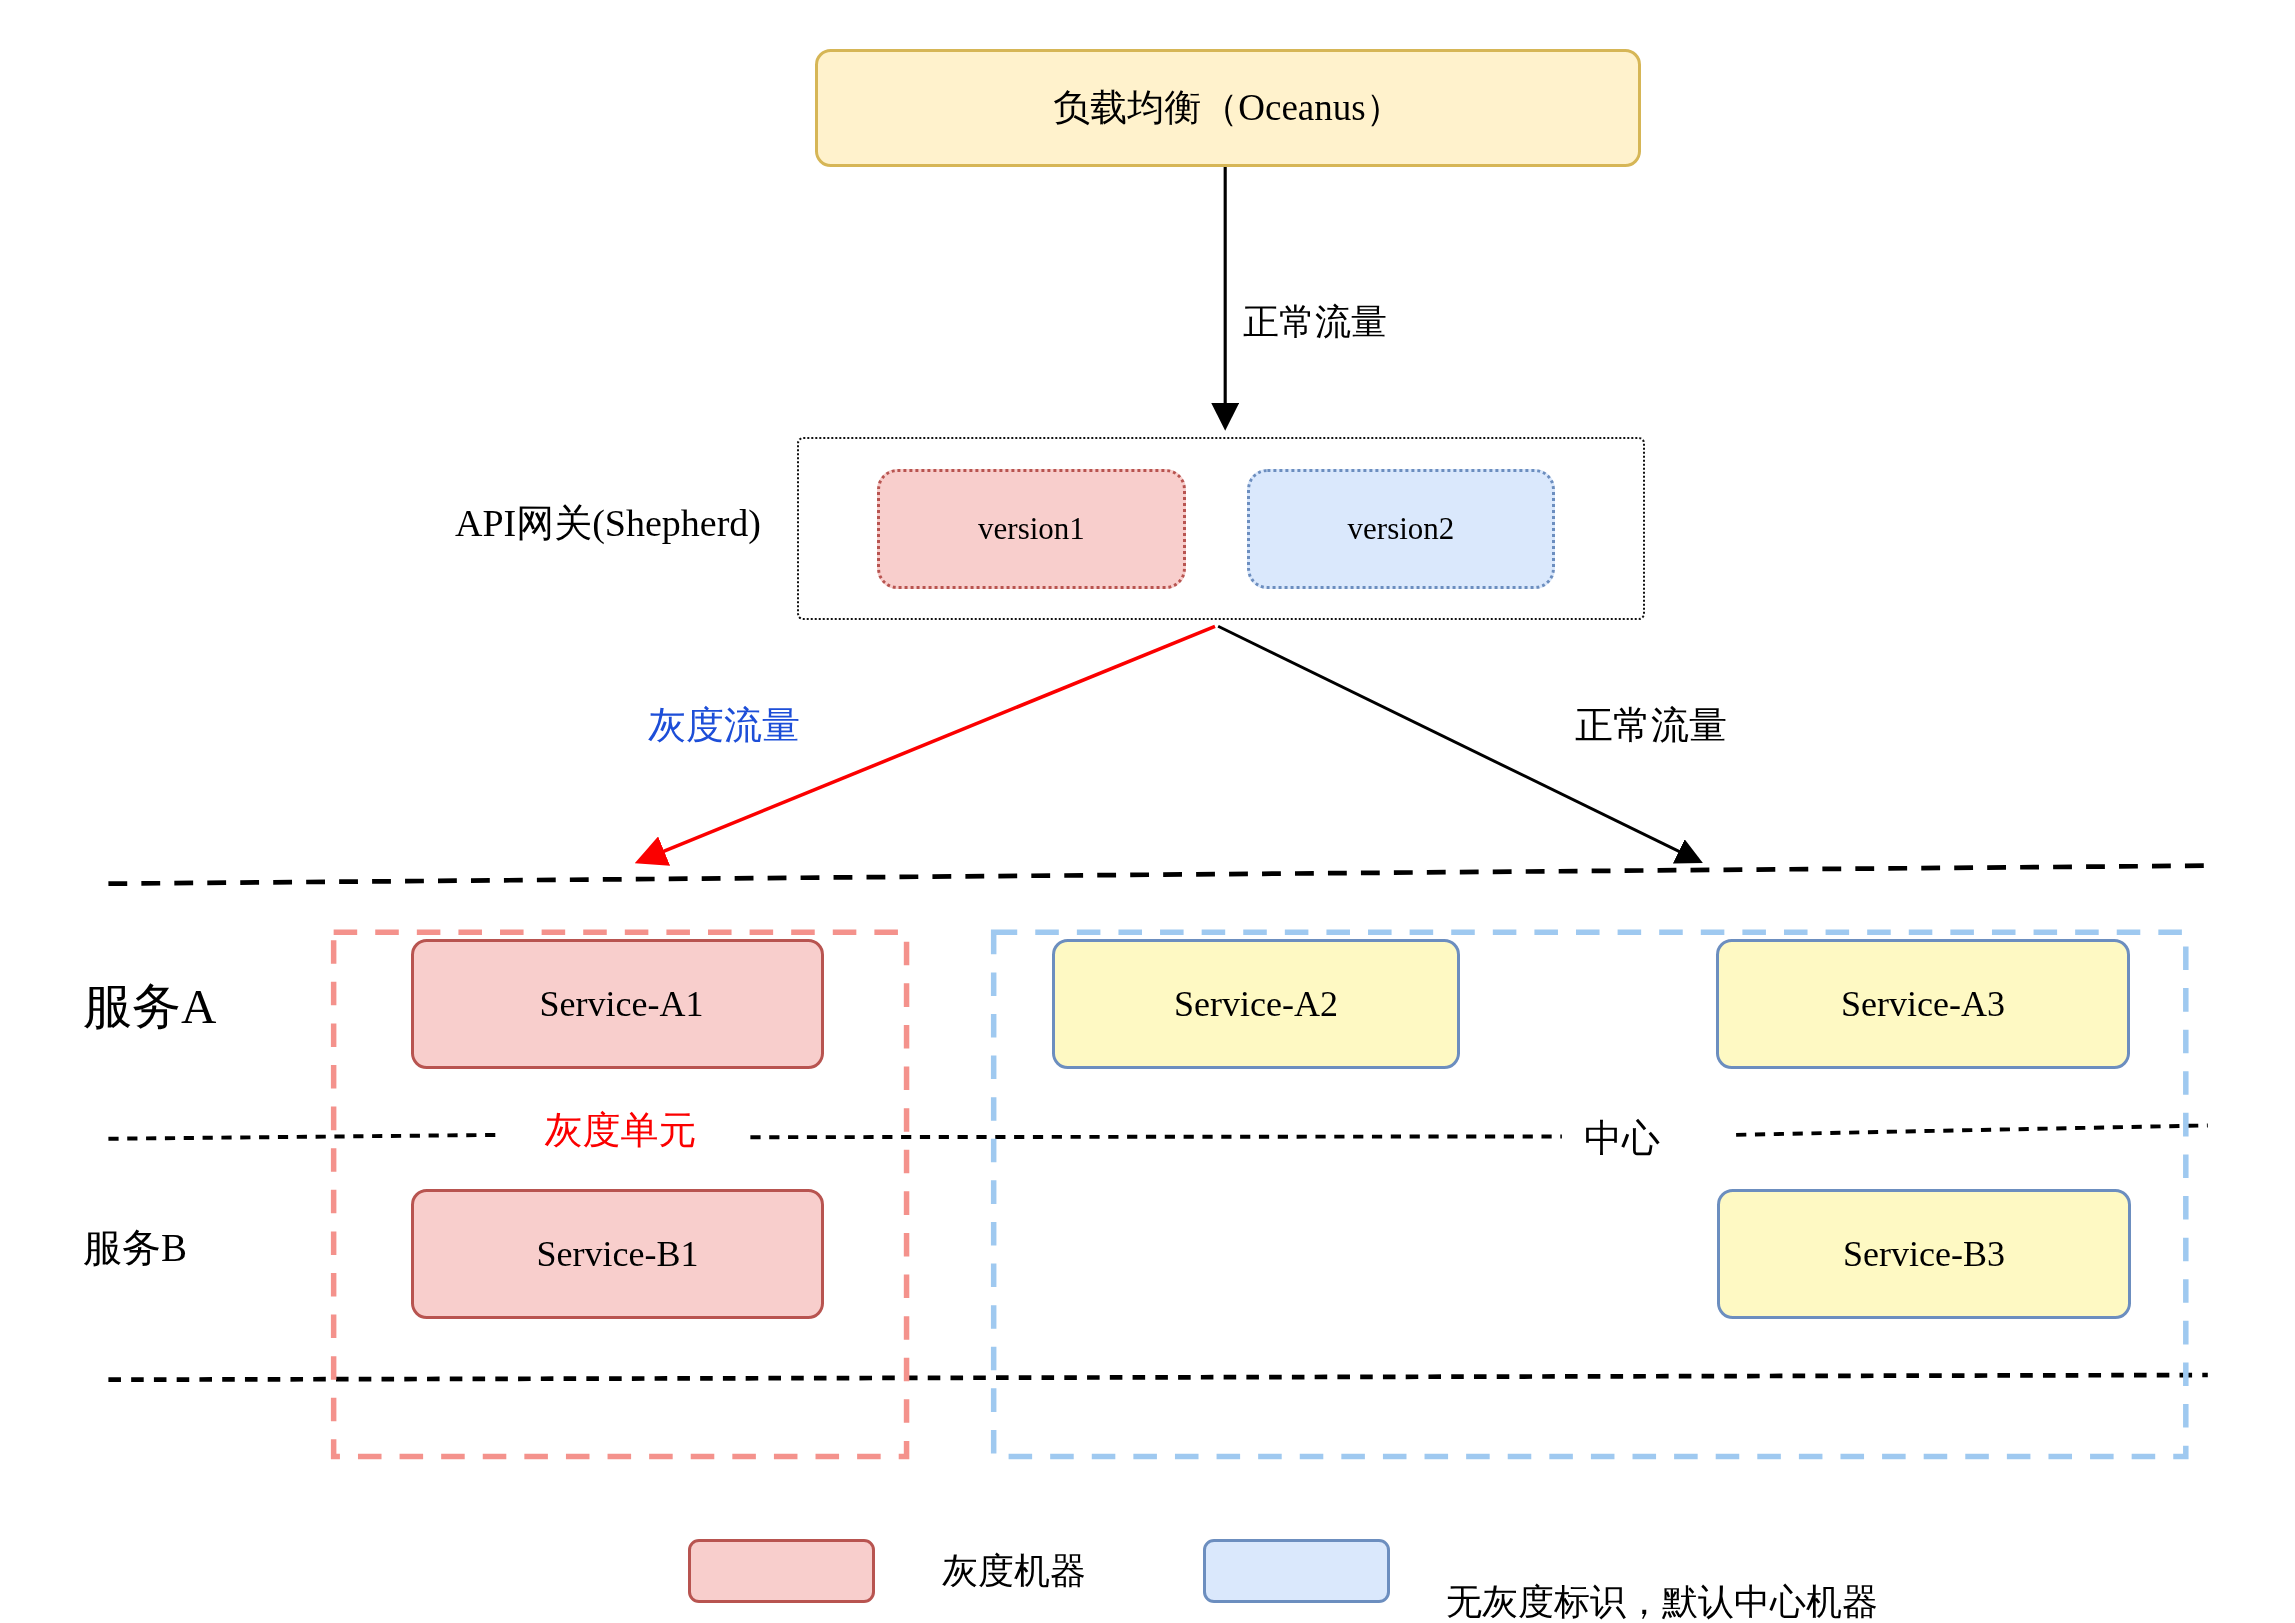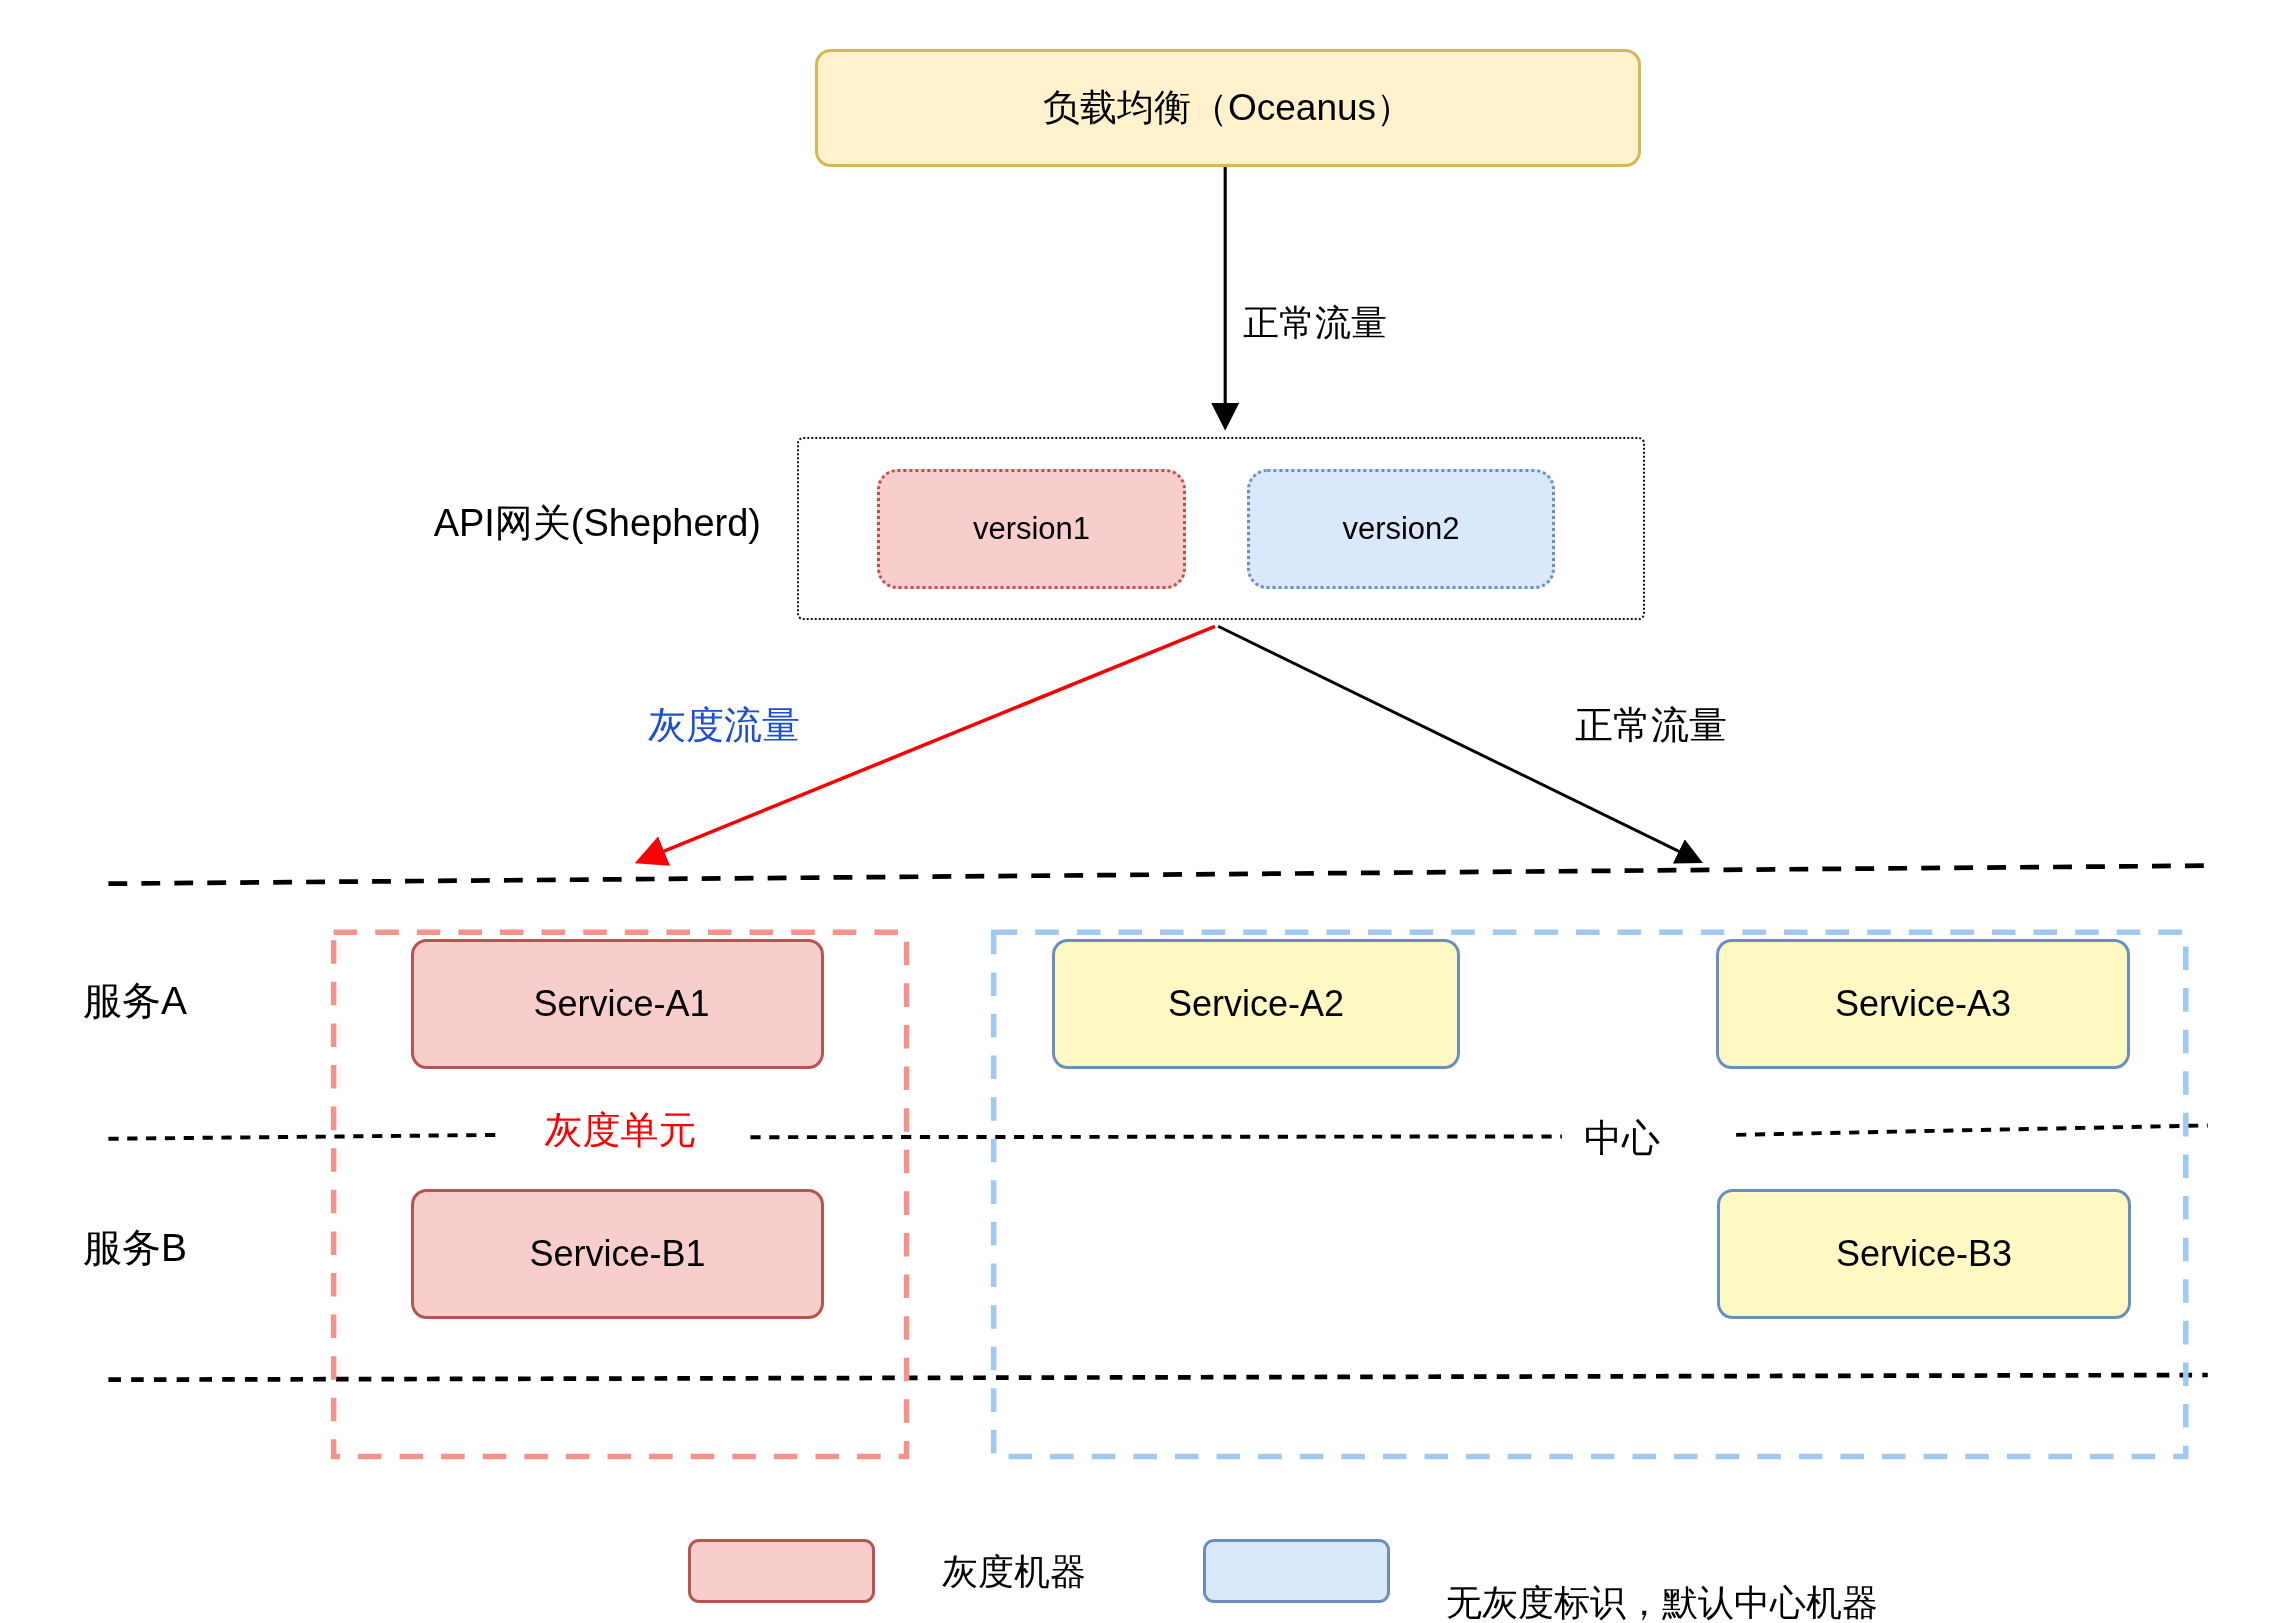--- a/index.html
+++ b/index.html
@@ -1,20 +1,20 @@
 <!DOCTYPE html>
 <html style="font-size:12.6px"><head>
 <meta charset="utf-8">
 <style>
   html,body{margin:0;padding:0;background:#ffffff;}
   #canvas{
     position:relative;
     width:2295px;height:1623px;
     background:#ffffff;
-    font-family:Liberation Sans, sans-serif;
+    font-family:Liberation Serif, serif;
     color:#000;
     overflow:hidden;
   }
   #connectors{position:absolute;left:0;top:0;width:2295px;height:1623px;z-index:0;}
   .node{
     position:absolute;box-sizing:border-box;
     display:flex;align-items:center;justify-content:center;
     text-align:center;z-index:2;
   }
   .lb-node{
@@ -37,21 +37,21 @@
   .svc-a2{left:1052px;top:939px;width:408px;}
   .svc-a3{left:1716px;top:939px;width:414px;}
   .svc-b1{left:411px;top:1189px;width:413px;}
   .svc-b2{left:1044px;top:1189px;width:418px;}
   .svc-b3{left:1717px;top:1189px;width:414px;}
   .lbl{position:absolute;z-index:2;white-space:nowrap;line-height:1.2;}
   .route-lbl{left:1243px;top:301px;font-size:36px;}
   .gw-lbl{left:294px;top:501px;width:467px;text-align:right;font-size:38px;}
   .gray-traffic-lbl{left:626px;top:703px;width:196px;text-align:center;font-size:38px;color:#1d4ed8;}
   .normal-traffic-lbl{left:1553px;top:703px;width:196px;text-align:center;font-size:38px;}
-  .row-a-lbl{left:83px;top:978px;font-size:39px;}
+  .row-a-lbl{left:83px;top:978px;font-size:49px;}
   .row-b-lbl{left:83px;top:1225px;font-size:39px;}
   .gray-unit-lbl{left:502px;top:1108px;width:237px;text-align:center;font-size:38px;color:#FB0000;}
   .center-lbl{left:1539px;top:1116px;width:166px;text-align:center;font-size:38px;}
   .legend-swatch{position:absolute;top:1539px;width:187px;height:64px;border-radius:11px;box-sizing:border-box;z-index:2;}
   .legend-gray{left:688px;background:#F8CECC;border:3.1px solid #B85450;}
   .legend-blue{left:1203px;background:#DAE8FC;border:3.1px solid #6C8EBF;}
   .legend-gray-lbl{left:942px;top:1550px;font-size:36px;}
   .legend-center-lbl{left:1446px;top:1550px;font-size:36px;margin-top:31px;}
 </style>
 </head>

